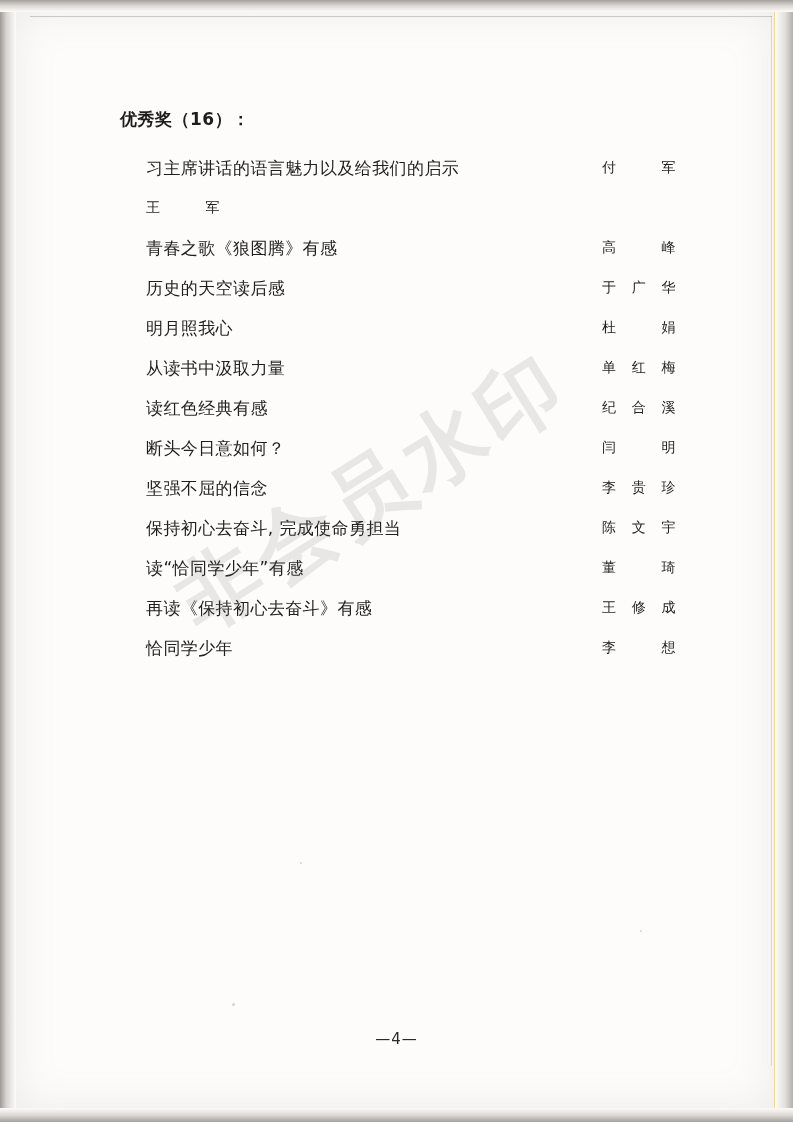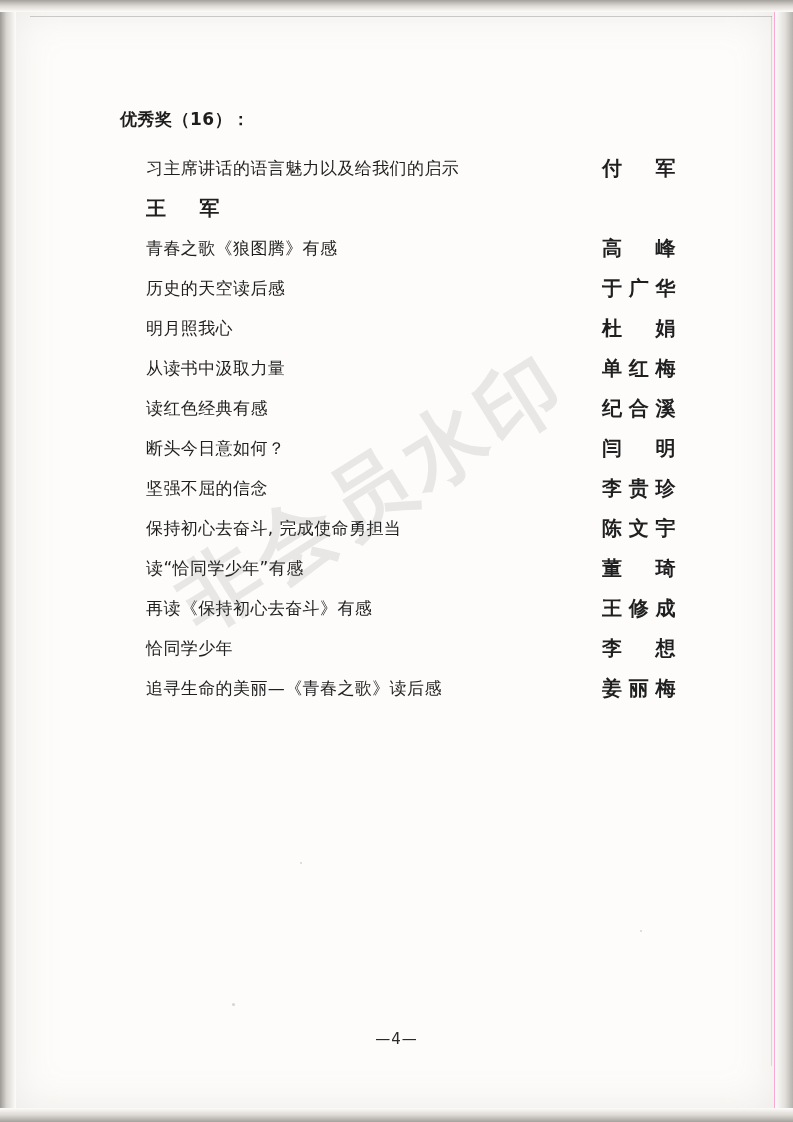--- a/index.html
+++ b/index.html
@@ -13,21 +13,21 @@
     overflow: hidden;
     font-family: "Liberation Sans", sans-serif;
   }
 
   
   .page {
     position: absolute;
     left: 0; top: 0;
     width: 793px;
     height: 1122px;
-    background: #f9a8d4;
+    background: #fde047;
     overflow: hidden;
   }
 
   
   .paper {
     position: absolute;
     left: 14px;
     top: 10px;
     width: 760px;
     height: 1100px;
@@ -106,29 +106,28 @@
   }
   .entry-title {
     font-family: "DejaVu Sans", "Liberation Sans", sans-serif;
     font-size: 17px;
     color: #1f1f1f;
     letter-spacing: 0.4px;
     white-space: nowrap;
   }
   .entry-author {
     font-family: "DejaVu Sans", "Liberation Sans", sans-serif;
-    font-size: 20px;
+    font-size: 14px;
     color: #1f1f1f;
     letter-spacing: 0.4px;
     white-space: nowrap;
     min-width: 74px;
     text-align: justify;
     text-align-last: justify;
     display: inline-block;
-    font-weight: bold;
   }
 
   .page-number {
     position: absolute;
     left: 0;
     top: 1030px;
     width: 793px;
     text-align: center;
     font-family: "DejaVu Sans", "Liberation Sans", sans-serif;
     font-size: 15px;
@@ -227,24 +226,20 @@
         <span class="entry-author">董琦</span>
       </div>
       <div class="entry-row">
         <span class="entry-title">再读《保持初心去奋斗》有感</span>
         <span class="entry-author">王修成</span>
       </div>
       <div class="entry-row">
         <span class="entry-title">恰同学少年</span>
         <span class="entry-author">李想</span>
       </div>
-      <div class="entry-row">
-        <span class="entry-title">追寻生命的美丽—《青春之歌》读后感</span>
-        <span class="entry-author">姜丽梅</span>
-      </div>
 
     </div>
 
     <div class="watermark">非会员水印</div>
 
     <div class="page-number">—4—</div>
   </div>
 </div>
 
 </body></html>

